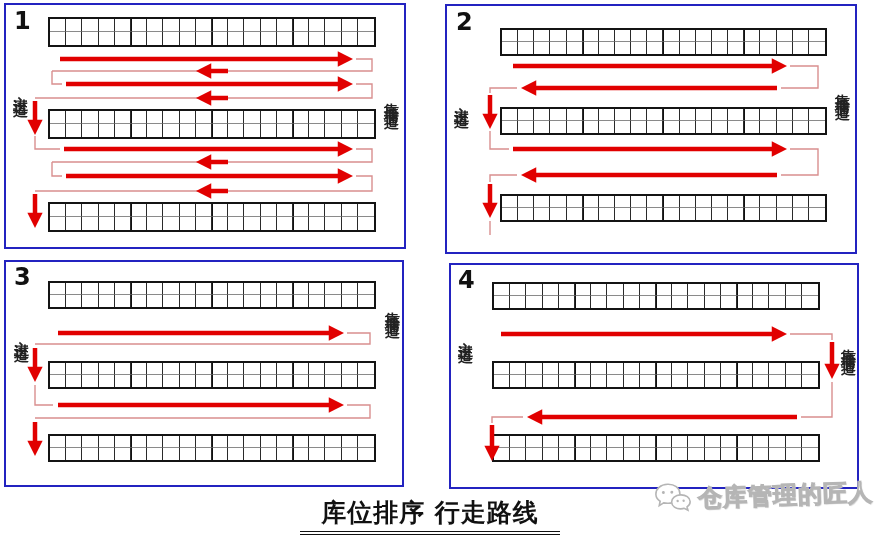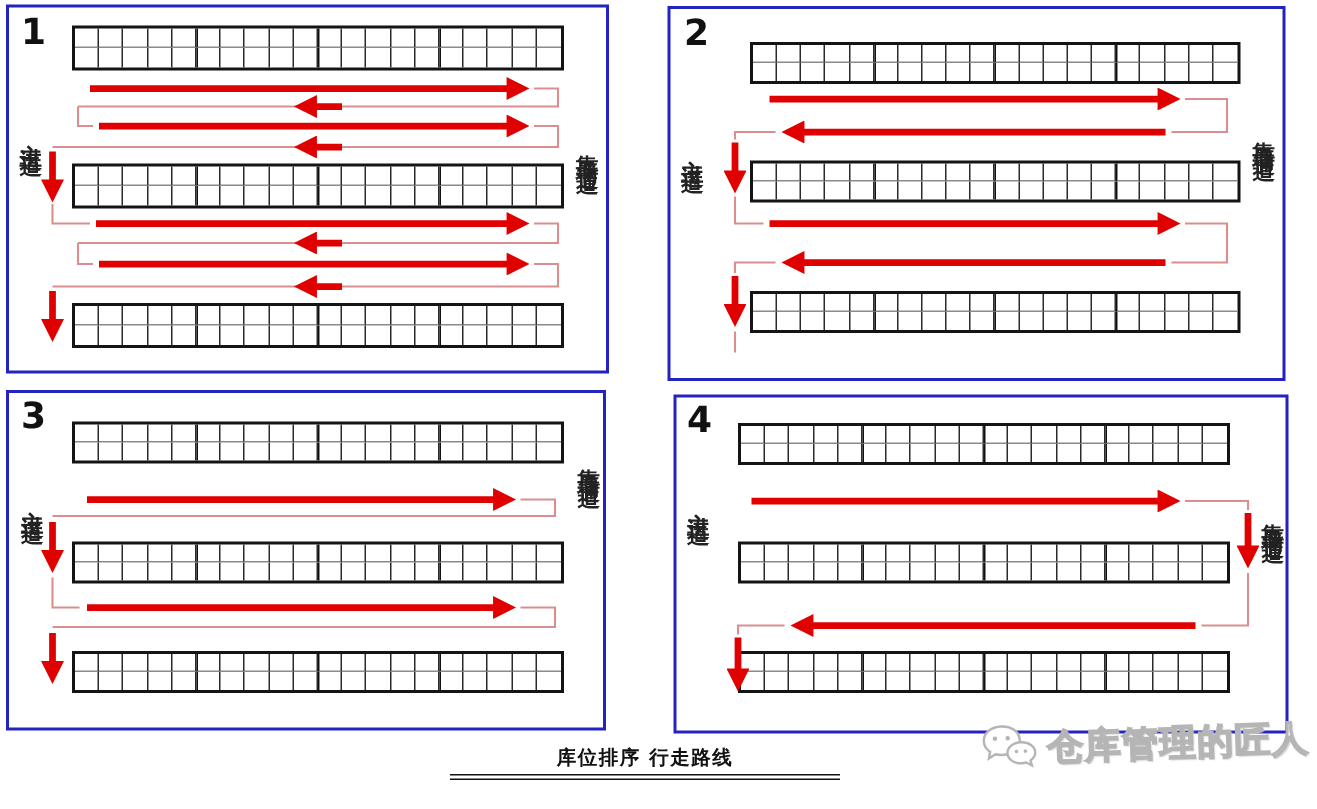--- a/index.html
+++ b/index.html
@@ -27,21 +27,21 @@
     box-sizing:border-box;
   }
   .rack .cell.lastrow{border-bottom:none;}
   .rack .cell.lastcol{border-right:none;}
   .rack .cell.bay{border-left:1.5px solid #111;}
   svg.routes{position:absolute;left:0;top:0;pointer-events:none;}
   .tk{stroke:#e10000;stroke-width:4.5;fill:none;}
   .tn{stroke:#d98f8f;stroke-width:1.4;fill:none;}
   .caption{
     position:absolute;left:300px;top:496px;width:260px;text-align:center;
-    font-size:13px;font-weight:700;color:#111;letter-spacing:1px;
+    font-size:25px;font-weight:700;color:#111;letter-spacing:1px;
     padding-bottom:2px;border-bottom:4px double #111;
   }
   .watermark{
     position:absolute;left:652px;top:478px;display:flex;align-items:center;gap:4px;
     transform:rotate(-2deg);z-index:5;
   }
   .watermark .wm-text{
     font-size:24px;font-weight:700;color:#f2f2f2;letter-spacing:1px;
     -webkit-text-stroke:1px #b5b5b5;
     text-shadow:1px 1px 1px #cfcfcf;

